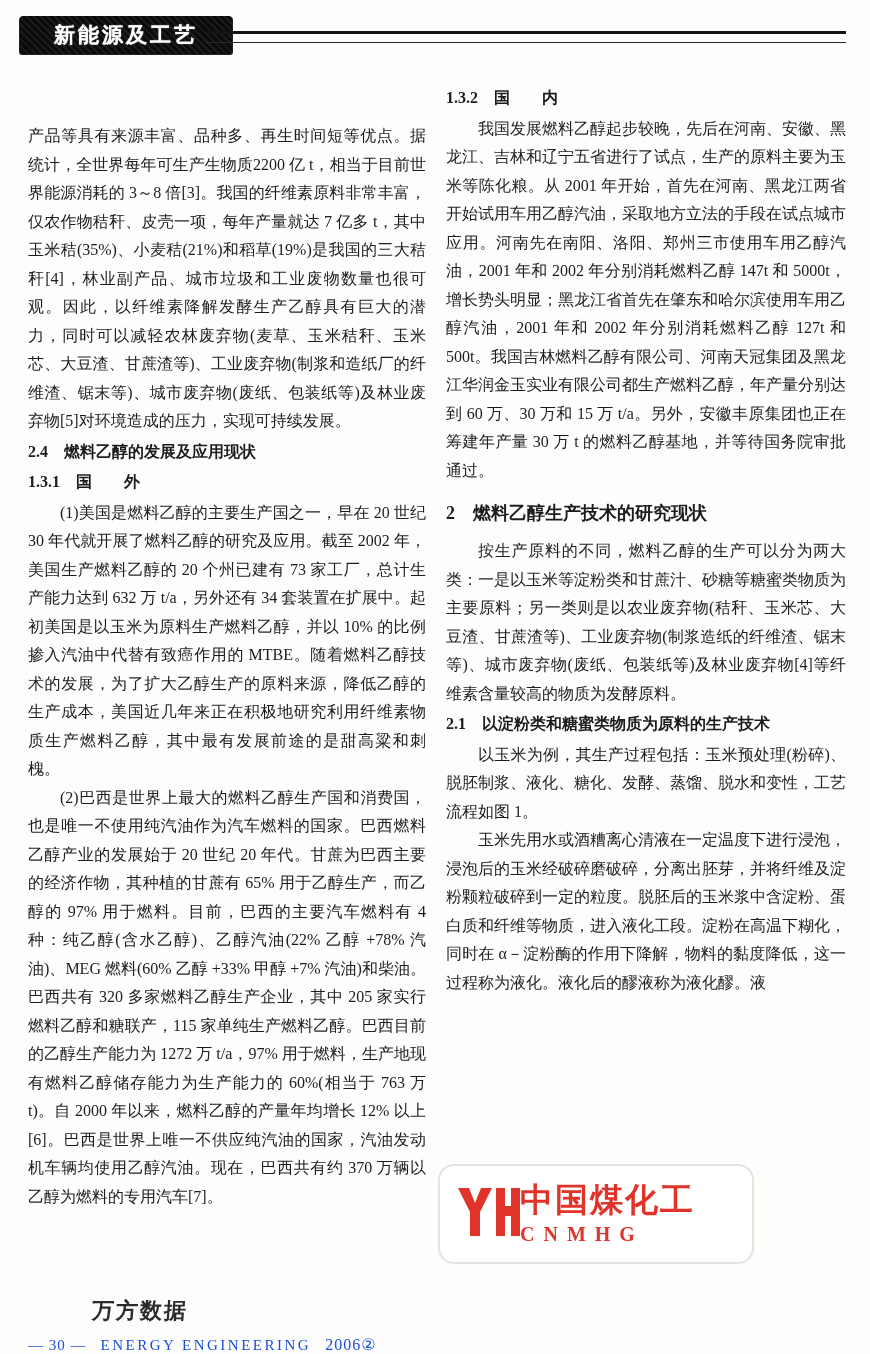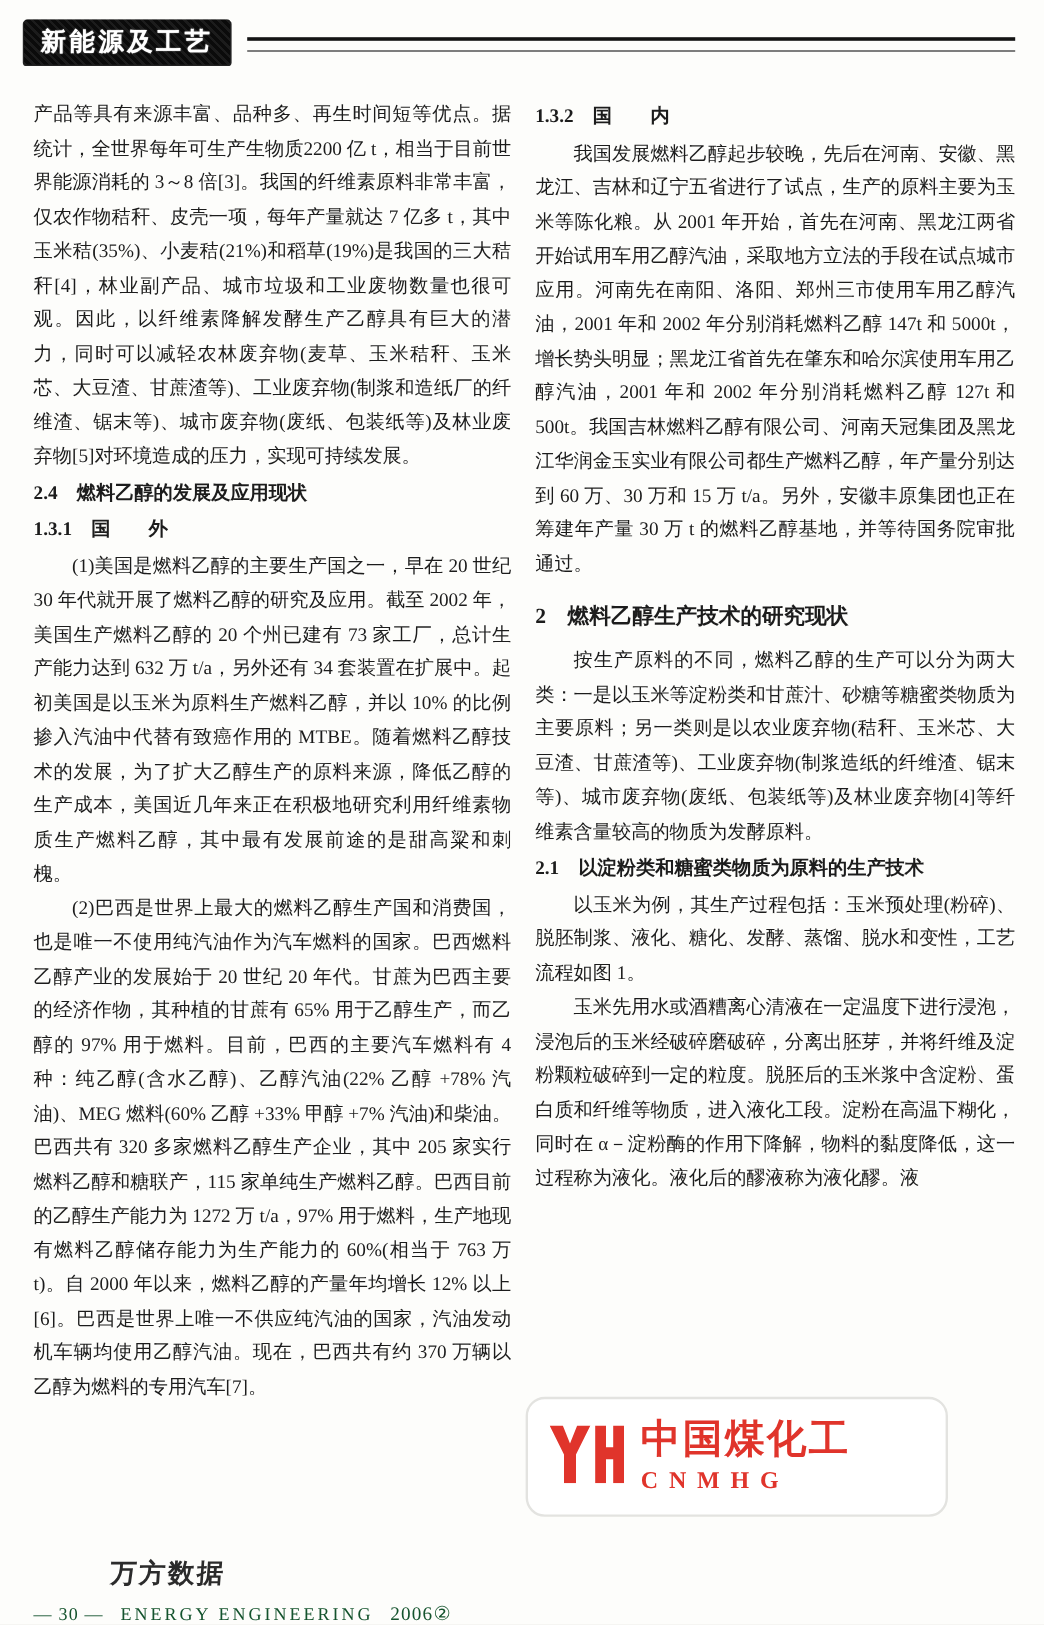--- a/index.html
+++ b/index.html
@@ -11,21 +11,21 @@
     border-right:2px solid #cfcfcb;
     border-bottom:1px solid #d6d6d2;
     overflow:hidden;
     font-family:"Liberation Serif","DejaVu Serif",serif;
     color:#1c1c1c;
   }
 
   
   .banner{
     position:absolute;left:20px;top:16px;
-    width:172px;height:38px;
+    width:212px;height:38px;
     background:#0b0b0b;
     background-image:repeating-linear-gradient(45deg,rgba(255,255,255,.07) 0 2px,transparent 2px 5px);
     border-radius:3px;
     box-shadow:1px 1px 0 #222, -1px 1px 0 #222;
     display:flex;align-items:center;justify-content:center;
   }
   .banner span{
     color:#fff;font-weight:700;font-size:21px;letter-spacing:3px;
     text-shadow:0 0 1px #fff;
   }
@@ -36,57 +36,57 @@
   .col{
     position:absolute;top:82px;
     width:398px;
     font-size:16px;line-height:28.5px;
     text-align:justify;
   }
   .col-left{left:28px;}
   .col-right{left:446px;width:400px;}
 
   .para{margin:0;text-indent:2em;}
-  .para.no-indent{text-indent:0;}
+  .para.no-indent{text-indent:0;margin-top:40px;}
 
   .h-sub{
     margin:2px 0;
     font-size:16px;font-weight:700;line-height:28.5px;
     text-indent:0;
   }
   .h-major{
     margin:13px 0 9px 0;
     font-size:18px;font-weight:700;line-height:30px;
     text-indent:0;
   }
 
   
   .footer{
     position:absolute;left:28px;top:1300px;width:420px;
-    font-size:15px;letter-spacing:1px;color:#14532d;
+    font-size:15px;letter-spacing:1px;color:#1d4ed8;
     display:flex;align-items:baseline;gap:14px;
   }
   .footer .journal{letter-spacing:2.5px;}
   .footer .issue{font-size:16px;letter-spacing:1px;margin-top:35px;}
   .wf-watermark{
     position:absolute;left:92px;top:1296px;
     font-size:22px;font-weight:700;color:#2b2b2b;
     letter-spacing:2px;
     transform:skewX(-4deg);
   }
 
   
   .cn-watermark{
     position:absolute;left:438px;top:1164px;
-    width:352px;height:100px;
+    width:316px;height:100px;
     background:rgba(255,255,255,.96);
     border:2px solid #e3e3e0;
     border-radius:16px;
     box-sizing:border-box;
-    display:flex;align-items:center;gap:14px;
+    display:flex;align-items:center;
     padding:8px 18px;
   }
   .cn-watermark .logo{flex:0 0 auto;}
   .cn-watermark .texts{display:flex;flex-direction:column;line-height:1.15;}
   .cn-watermark .cn{font-size:33px;font-weight:700;letter-spacing:2px;}
   .cn-watermark .en{font-size:20px;font-weight:700;letter-spacing:9px;margin-top:4px;}
 </style>
 </head>
 <body>
 

